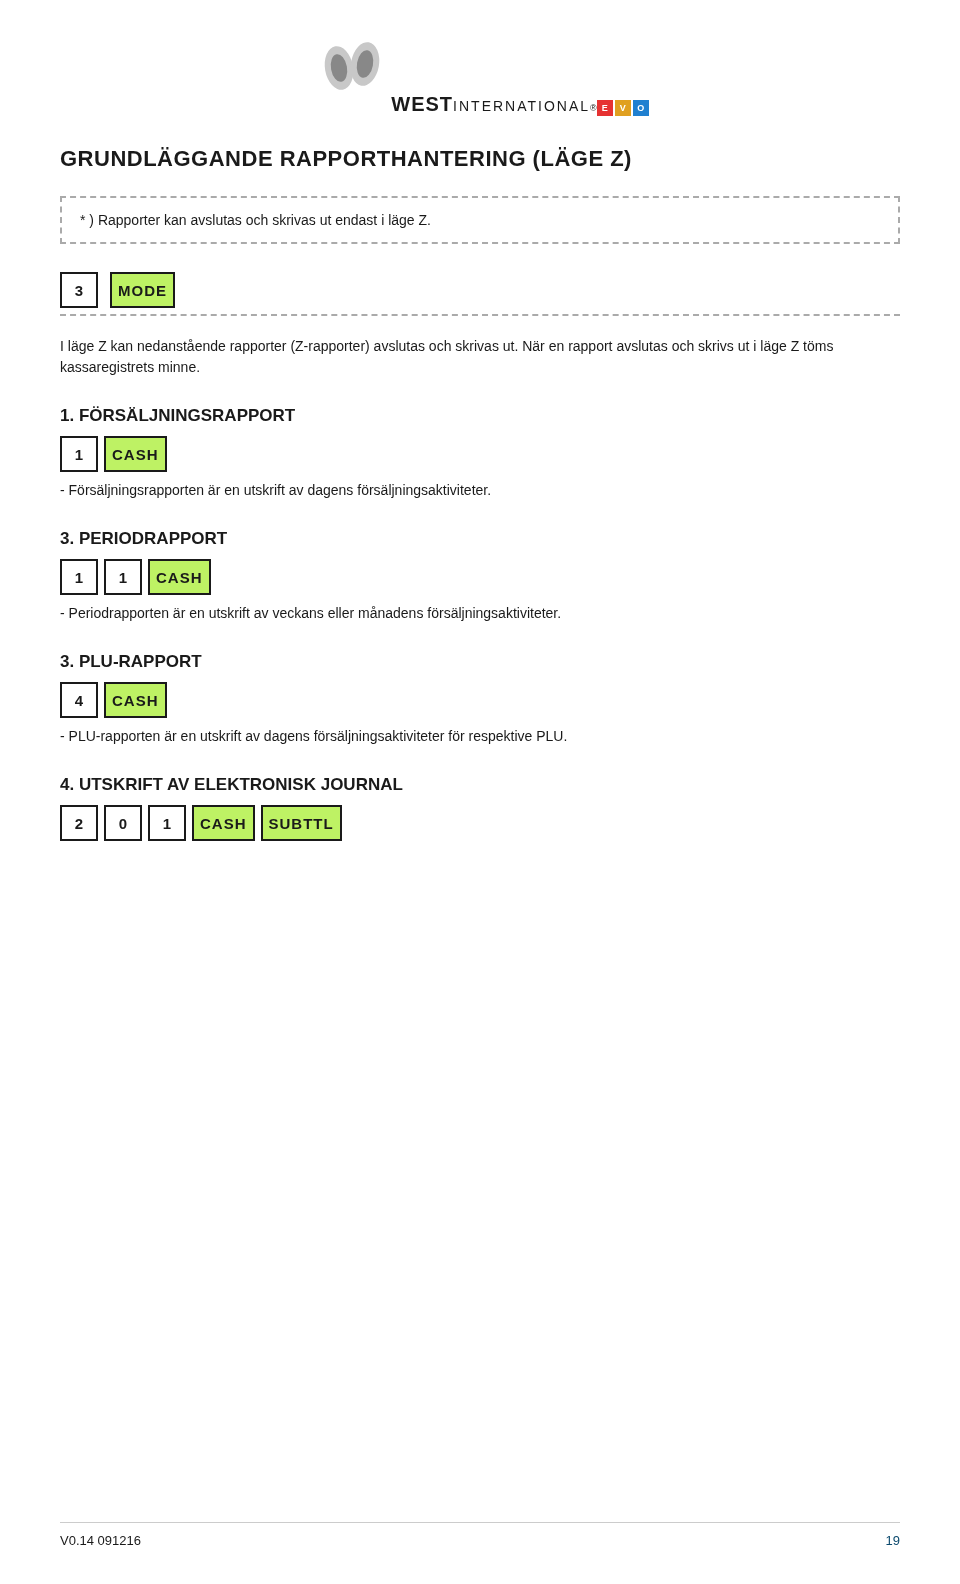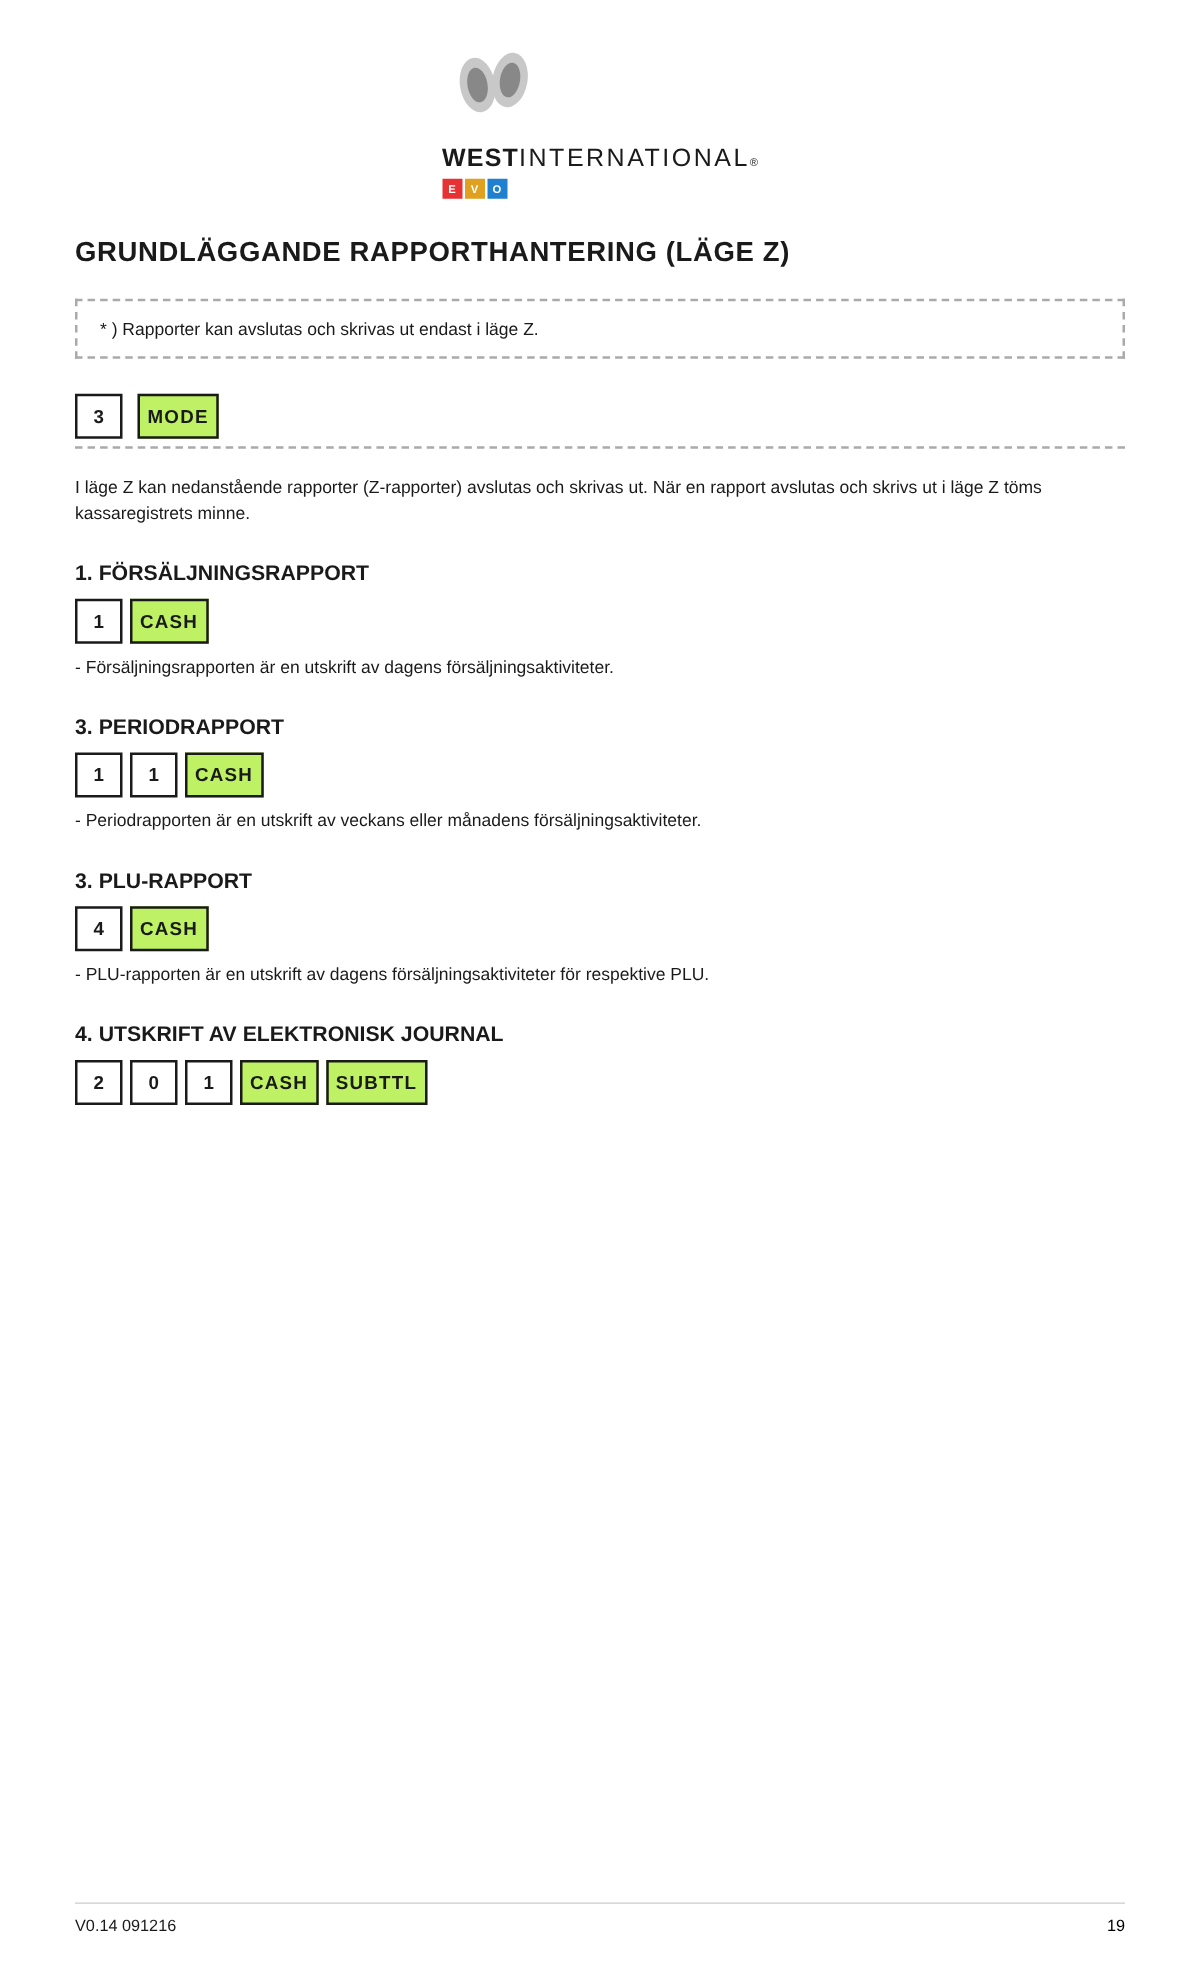--- a/index.html
+++ b/index.html
@@ -23,22 +23,22 @@
 
     
     .logo-area {
       display: flex;
       justify-content: center;
       margin-bottom: 30px;
     }
 
     .logo-container {
       display: flex;
-      flex-direction: column;
-      align-items: flex-start;
+      flex-direction: row;
+      align-items: flex-end;
     }
 
     .logo-icon {
       width: 80px;
       height: 70px;
       margin-bottom: 6px;
     }
 
     .logo-text {
       display: flex;
@@ -47,21 +47,21 @@
     }
 
     .logo-west {
       font-size: 20px;
       font-weight: 900;
       color: #1a1a1a;
       letter-spacing: 1px;
     }
 
     .logo-international {
-      font-size: 20px;
+      font-size: 14px;
       font-weight: 400;
       color: #1a1a1a;
       letter-spacing: 2px;
     }
 
     .logo-trademark {
       font-size: 9px;
       color: #1a1a1a;
       vertical-align: super;
     }
@@ -184,21 +184,21 @@
       gap: 16px;
     }
 
     .footer-version {
       font-size: 13px;
       color: #1a1a1a;
     }
 
     .footer-page {
       font-size: 13px;
-      color: #000000;
+      color: #0c4a6e;
     }
 
     
     .dashed-divider {
       border: none;
       border-top: 2px dashed #aaaaaa;
       margin-bottom: 20px;
     }
   </style>
 </head>

